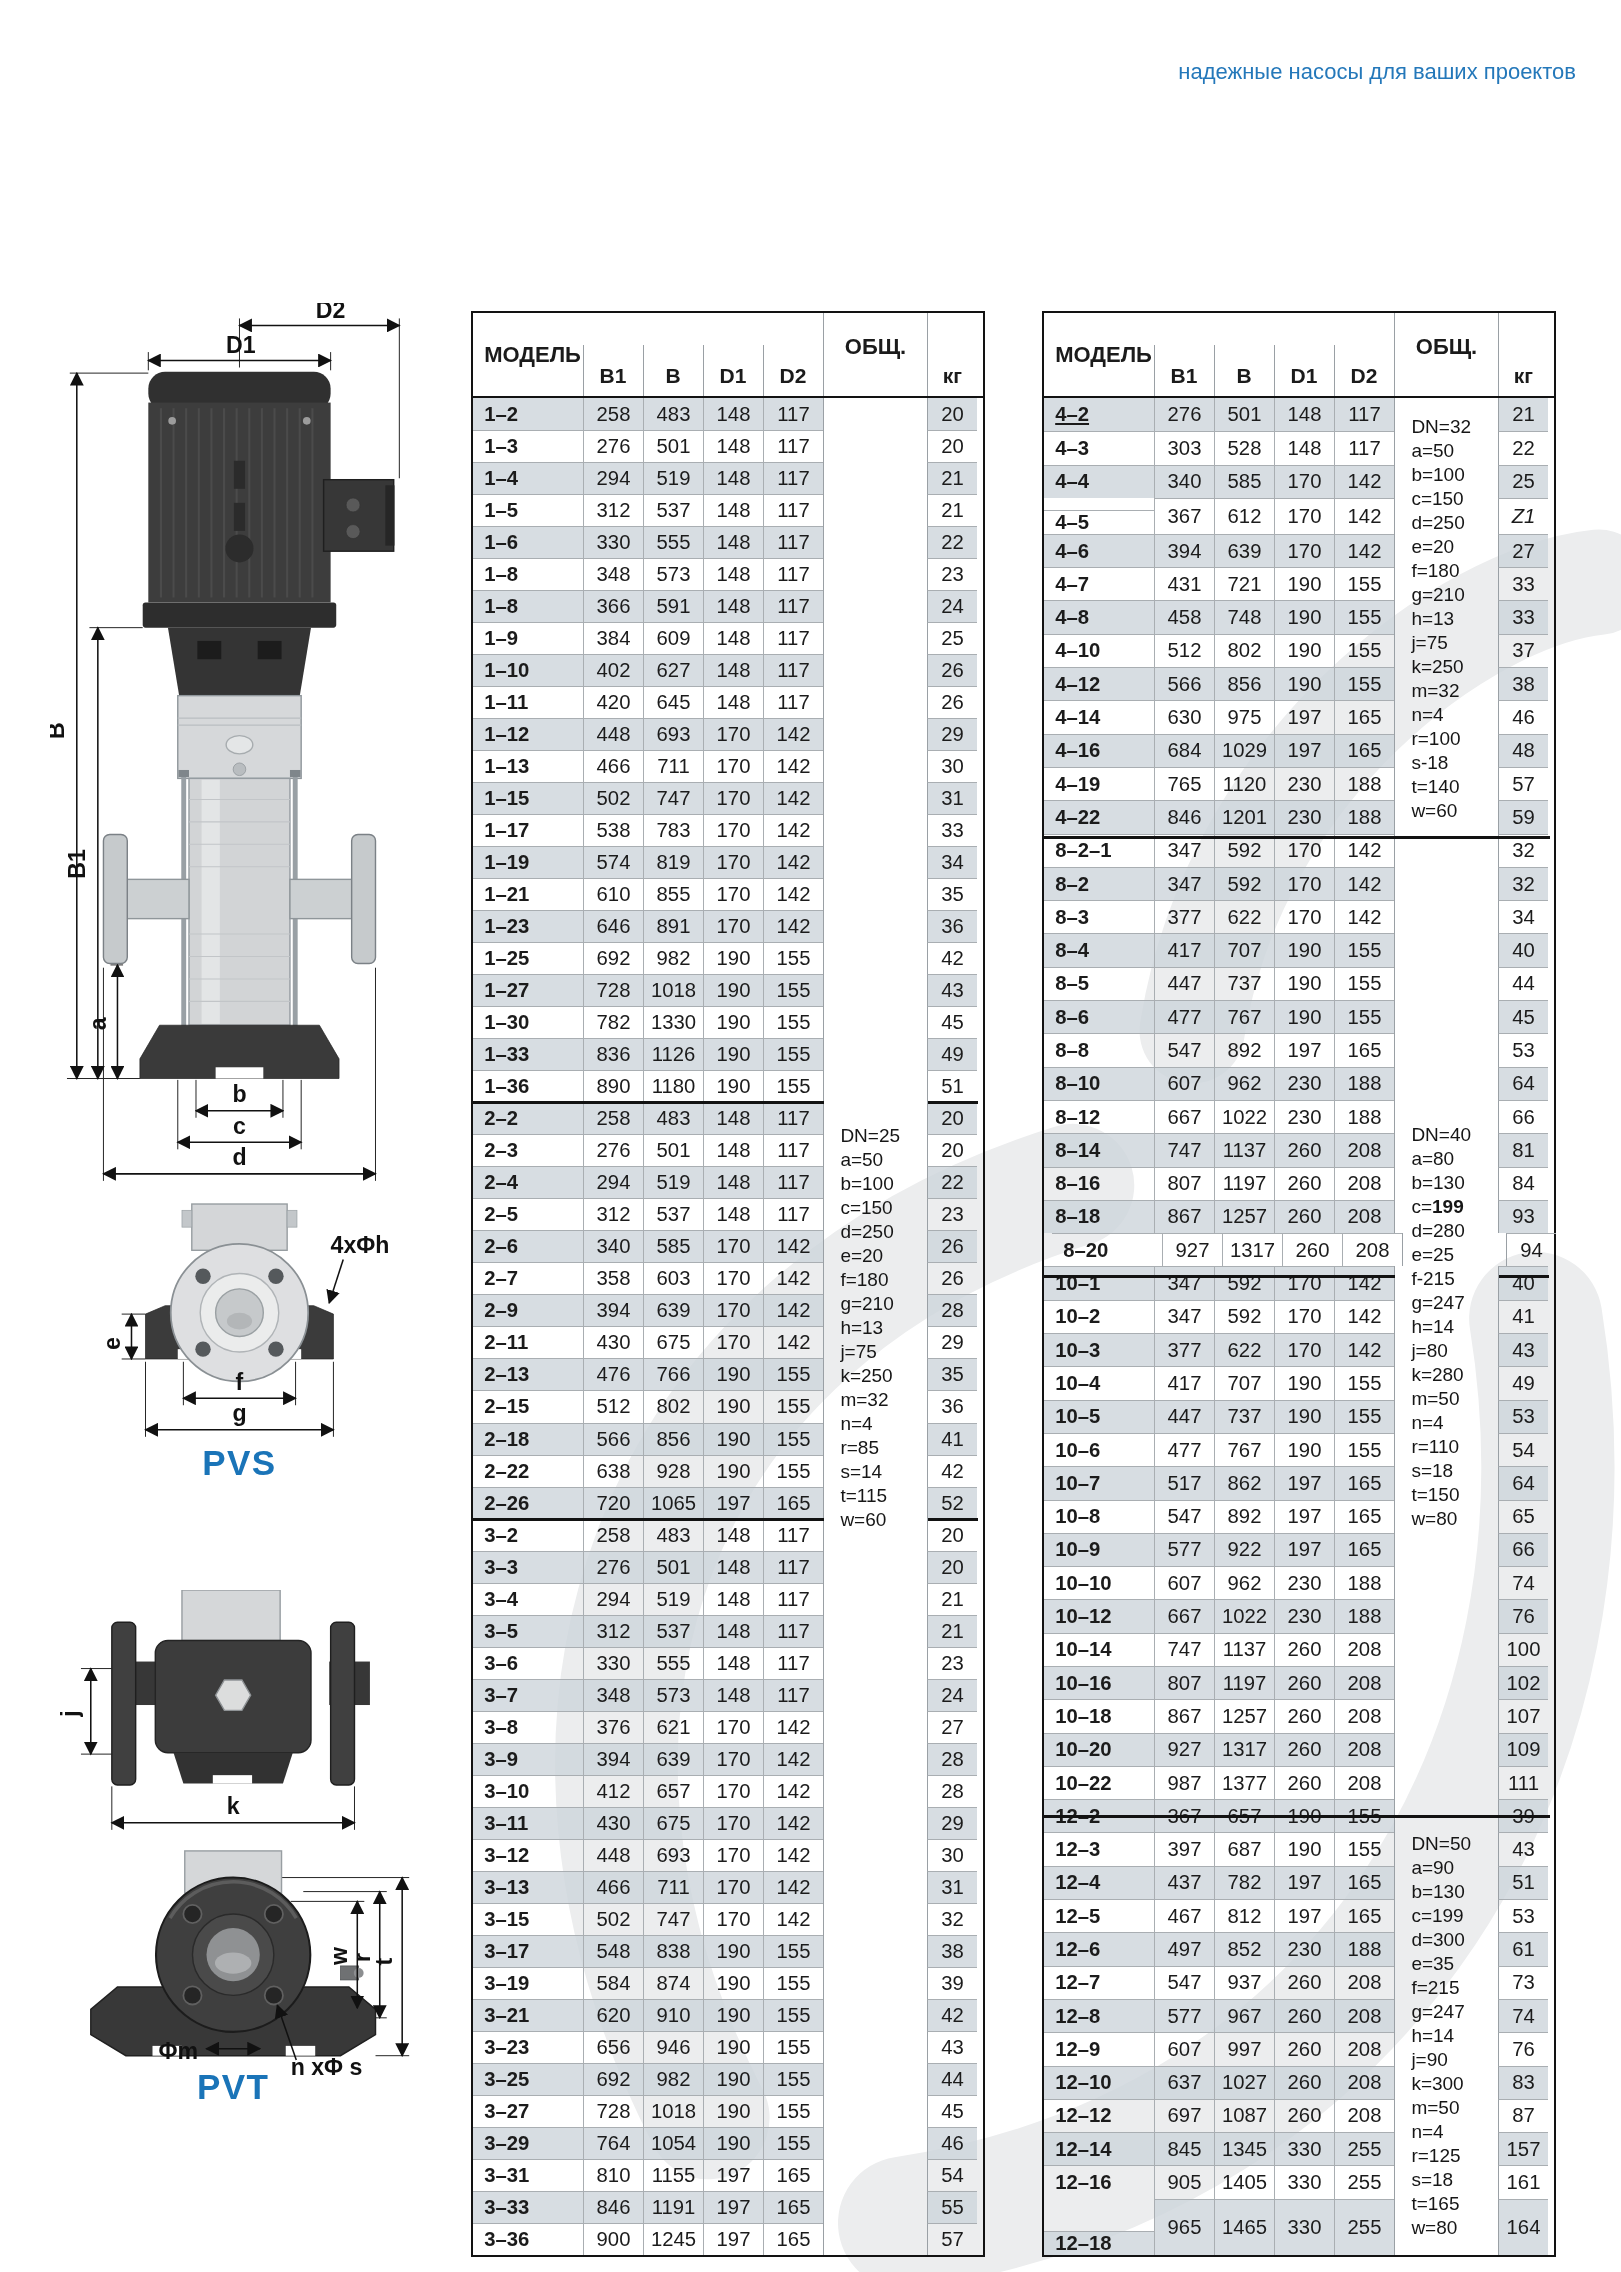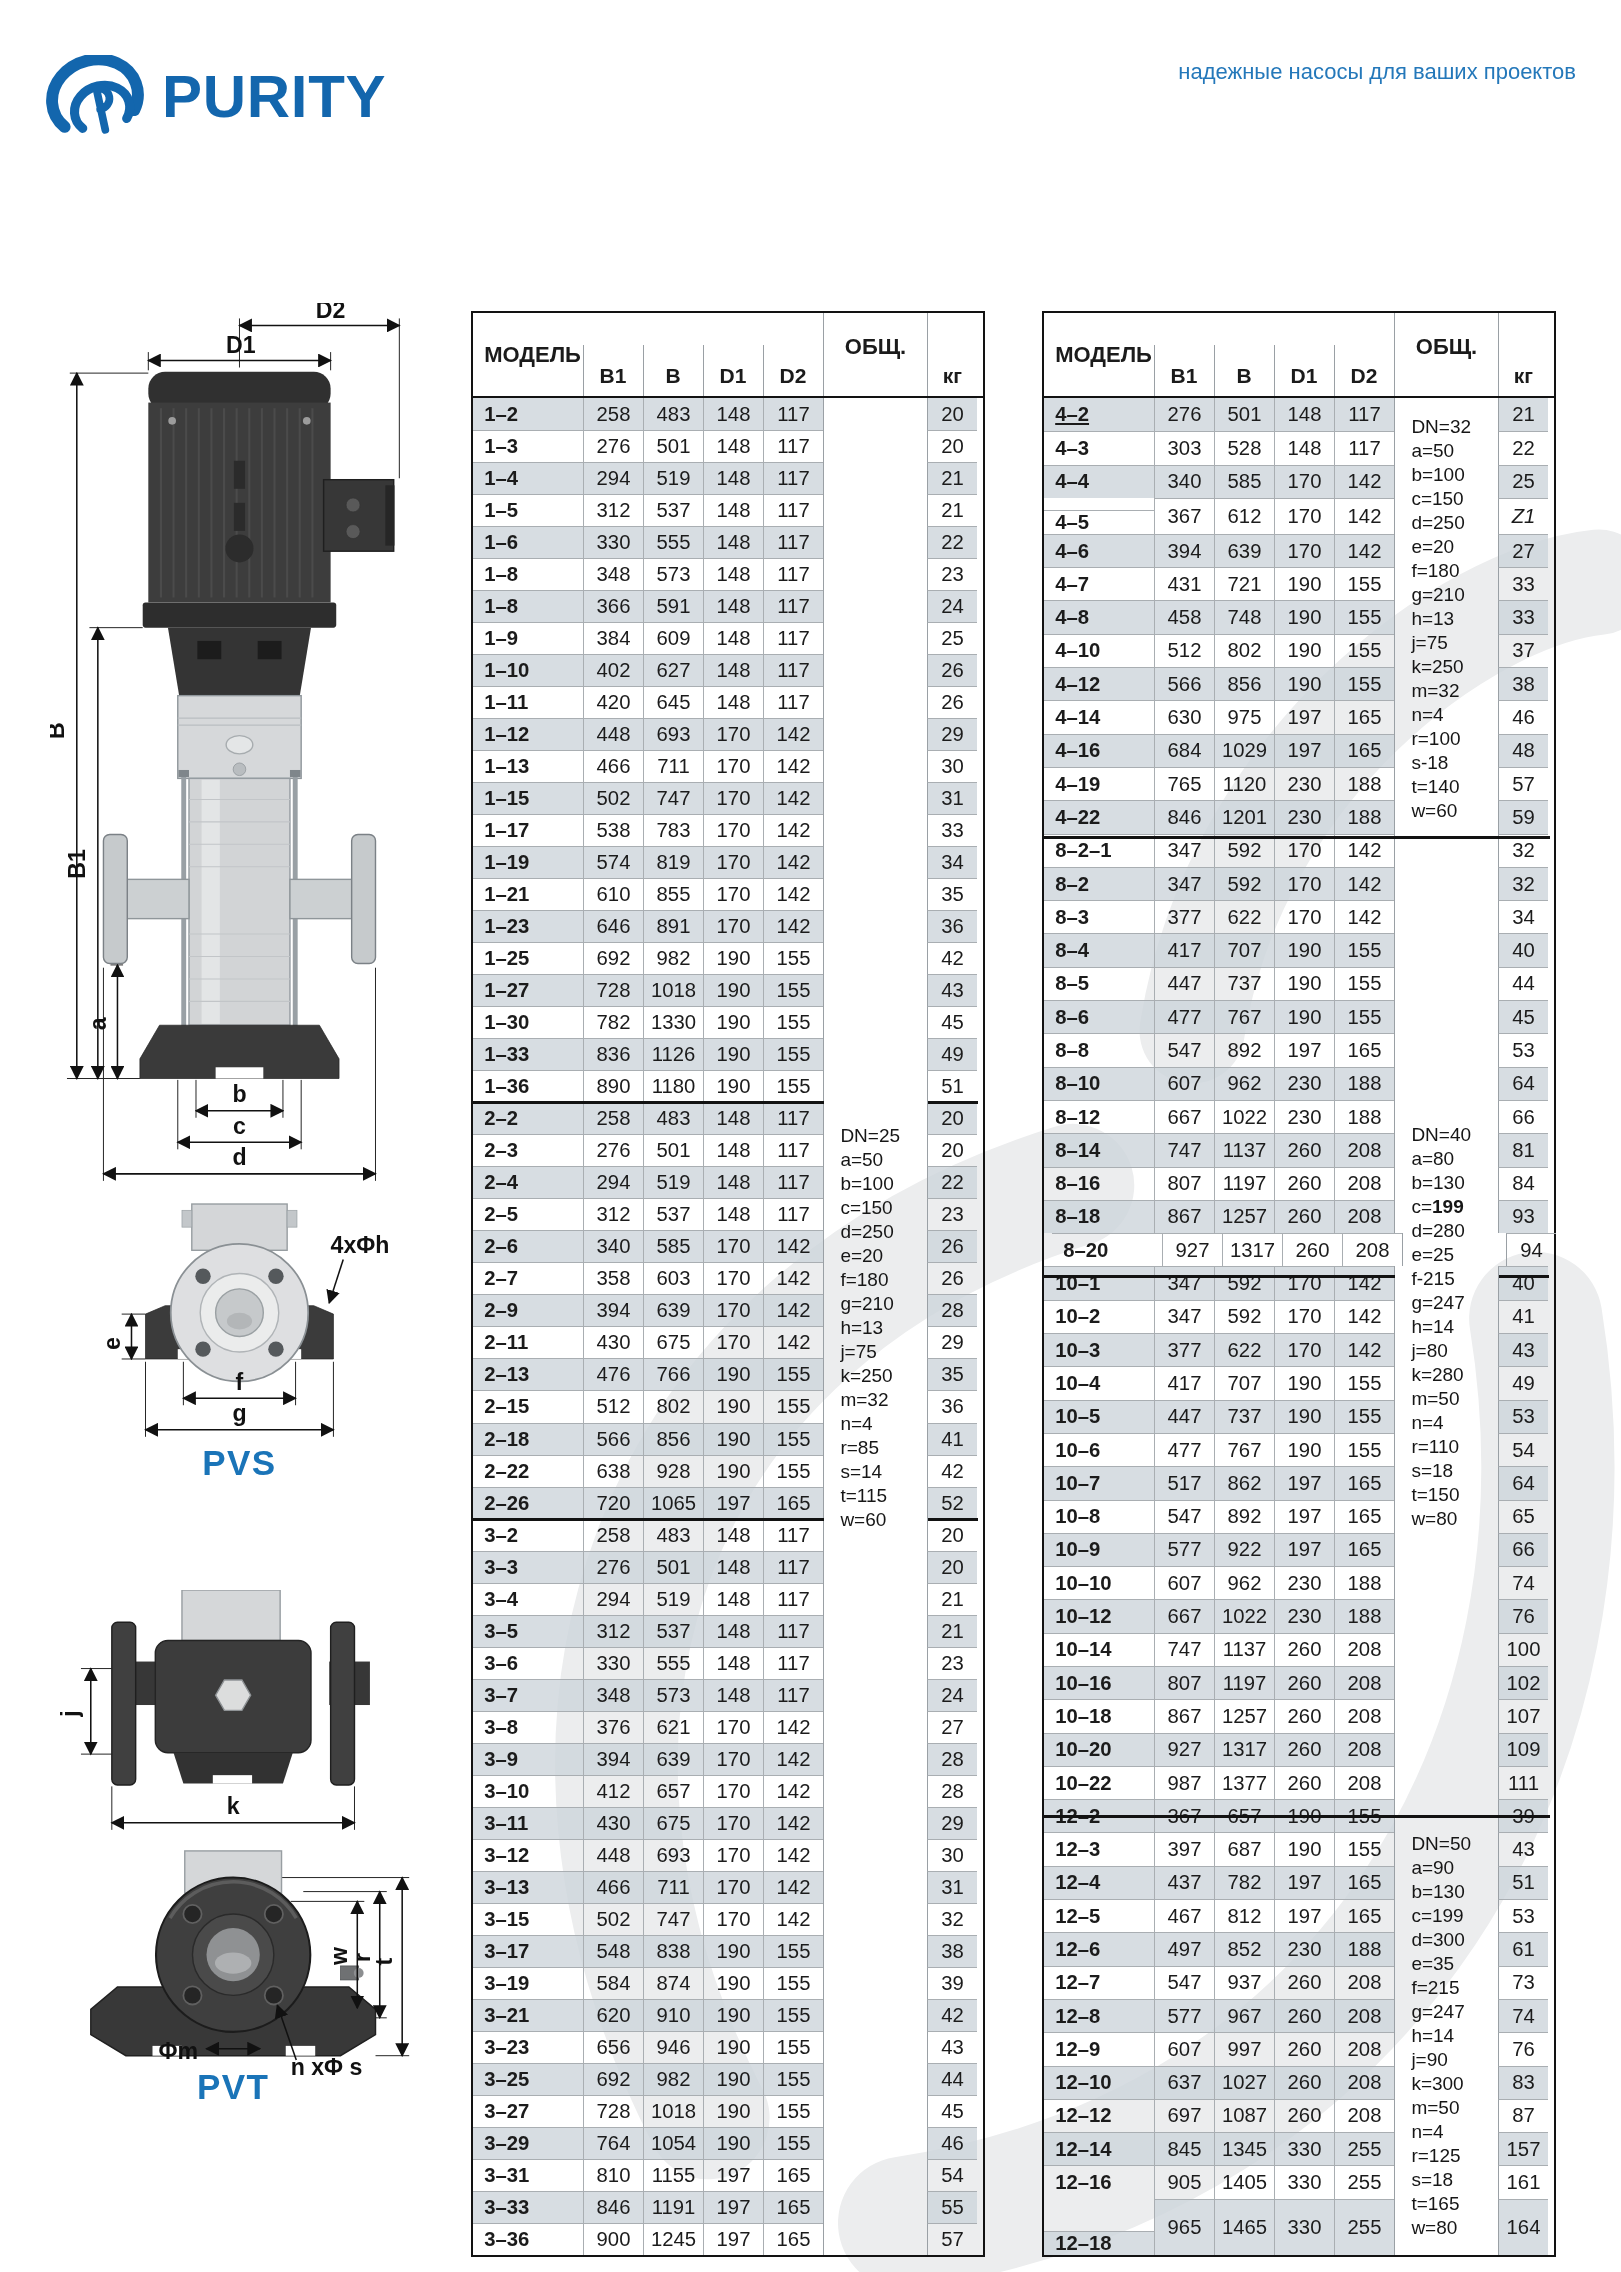--- a/index.html
+++ b/index.html
@@ -47,30 +47,20 @@
 
 <svg id="watermark" width="1622" height="2273" viewBox="0 0 2313 3241">
   <g fill="none" stroke="#ecedee" stroke-linecap="round">
     <path d="M 1010 3020 C 720 2460 920 1880 1530 1690" stroke-width="175"></path>
     <path d="M 1290 3170 C 1950 3070 2290 2500 2190 1880" stroke-width="190"></path>
     <path d="M 1700 1470 C 1760 1090 2090 850 2280 830" stroke-width="150"></path>
   </g>
 </svg>
 
 <div id="brandbar">
-  <div class="logo">
-    <svg width="112" height="84" viewBox="0 0 160 120">
-      <g transform="translate(78,60) rotate(-18)" fill="none" stroke="#1366ad" stroke-linecap="round">
-        <path d="M -58,26 A 62,54 0 1 1 44,34" stroke-width="17"></path>
-        <path d="M 30,42 A 40,34 0 1 0 -34,36" stroke-width="13"></path>
-        <path d="M -4,48 L 2,-12 A 16,15 0 1 1 -2,18" stroke-width="11"></path>
-      </g>
-    </svg>
-    <span class="logo-text">PURITY</span>
-  </div>
   <div class="tagline">надежные насосы для ваших проектов</div>
 </div>
 
 <svg class="diagram" style="left:50px;top:303px;" width="414" height="1192" viewBox="0 0 590 1700">
   <defs>
     <marker id="arr1" viewBox="0 0 10 10" refX="9" refY="5" markerWidth="9" markerHeight="9" orient="auto-start-reverse">
       <path d="M0,0 L10,5 L0,10 z" fill="#111"></path>
     </marker>
   </defs>
 

